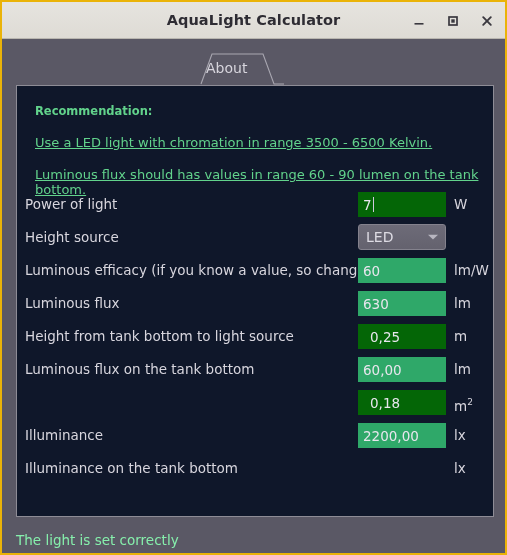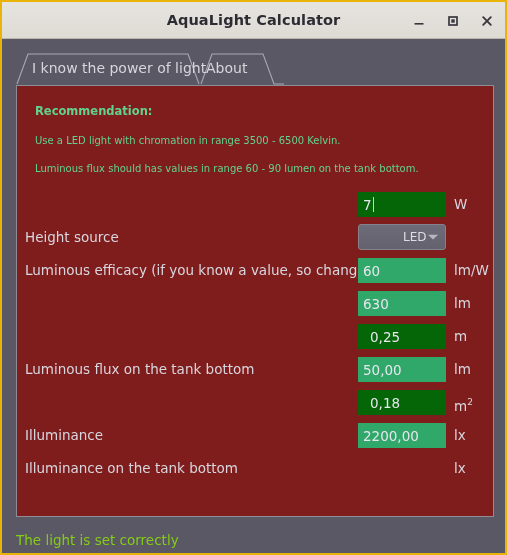--- a/index.html
+++ b/index.html
@@ -95,37 +95,38 @@
 
   
   .content-frame {
     position: absolute;
     left: 14px;
     top: 83px;
     width: 478px;
     height: 432px;
     border: 1px solid #8e8c96;
     box-sizing: border-box;
-    background: #7f1d1d;
+    background: #0f172a;
   }
 
   
   .reco {
     padding: 18px 0 0 18px;
   }
   .reco-title {
     font-size: 11.5px;
     font-weight: bold;
     color: #62d38c;
     margin-bottom: 17px;
   }
   .reco-line {
-    font-size: 10px;
+    font-size: 13px;
     color: #62d38c;
     margin-bottom: 17px;
+    text-decoration: underline;
   }
 
   
   .form {
     position: absolute;
     left: 0;
     top: 102px;
     width: 100%;
   }
   .row {
@@ -182,43 +183,42 @@
     background: linear-gradient(to bottom, #6d6b78 0%, #64626e 100%);
     border: 1px solid #84828d;
     border-radius: 3px;
     display: flex;
     align-items: center;
     justify-content: space-between;
     padding: 0 6px 0 7px;
     cursor: pointer;
   }
   .combo-text {
-    font-size: 12px;
+    font-size: 14px;
     color: #dedce4;
-    margin-left: 37px;
   }
   .unit {
     position: absolute;
     left: 437px;
     top: 0;
     height: 33px;
     line-height: 33px;
     font-size: 13.5px;
     color: #d8d6de;
     white-space: nowrap;
   }
   .unit sup { font-size: 9px; vertical-align: super; }
 
   
   .status {
     position: absolute;
     left: 14px;
     top: 530px;
     font-size: 13.5px;
-    color: #84cc16;
+    color: #86efac;
     white-space: nowrap;
   }
 </style>
 </head>
 <body>
 
 <div class="window">
 
   <div class="titlebar">
     <div class="title-text">AquaLight Calculator</div>
@@ -236,45 +236,40 @@
       </div>
       <div class="win-btn">
         <svg width="12" height="12" viewBox="0 0 12 12">
           <path d="M2.2 2.2 L9.8 9.8 M9.8 2.2 L2.2 9.8" stroke="#3a383f" stroke-width="1.9" stroke-linecap="round"></path>
         </svg>
       </div>
     </div>
   </div>
 
   <div class="tabbar">
-    <div class="tab" id="tab-0">
-      <svg class="tabshape" width="184" height="32" viewBox="0 0 184 32">
-        <path d="M1 31 L12 1 L172 1 L183 31" fill="none" stroke="#a9a7b1" stroke-width="1.1"></path>
-      </svg>
-      <div class="tab-label" style="margin-left:10px">I know the power of light</div>
-    </div>
     <div class="tab" id="tab-1">
       <svg class="tabshape" width="85" height="32" viewBox="0 0 85 32">
         <path d="M1 31 L12 1 L63 1 L74 31 L84 31" fill="none" stroke="#a9a7b1" stroke-width="1.1"></path>
       </svg>
       <div class="tab-label" style="">About</div>
     </div>
   </div>
 
   <div class="content-frame">
 
     <div class="reco">
       <div class="reco-title">Recommendation:</div>
       <div class="reco-line">Use a LED light with chromation in range 3500 - 6500 Kelvin.</div>
       <div class="reco-line">Luminous flux should has values in range 60 - 90 lumen on the tank bottom.</div>
     </div>
 
     <div class="form">
 
       <div class="row">
+        <div class="row-label">Power of light</div>
         <div class="field focused">
             <span>7</span>
             <span class="caret"></span>
           </div>
         <div class="unit">W</div>
       </div>
 
       <div class="row">
         <div class="row-label">Height source</div>
         <div class="combo">
@@ -288,37 +283,39 @@
 
       <div class="row">
         <div class="row-label">Luminous efficacy (if you know a value, so change</div>
         <div class="field readonly">
             <span>60</span>
           </div>
         <div class="unit">lm/W</div>
       </div>
 
       <div class="row">
+        <div class="row-label">Luminous flux</div>
         <div class="field readonly">
             <span>630</span>
           </div>
         <div class="unit">lm</div>
       </div>
 
       <div class="row">
+        <div class="row-label">Height from tank bottom to light source</div>
         <div class="field editable">
             <span>0,25</span>
           </div>
         <div class="unit">m</div>
       </div>
 
       <div class="row">
         <div class="row-label">Luminous flux on the tank bottom</div>
         <div class="field readonly">
-            <span>50,00</span>
+            <span>60,00</span>
           </div>
         <div class="unit">lm</div>
       </div>
 
       <div class="row">
         <div class="field editable">
             <span>0,18</span>
           </div>
         <div class="unit">m<sup>2</sup></div>
       </div>

